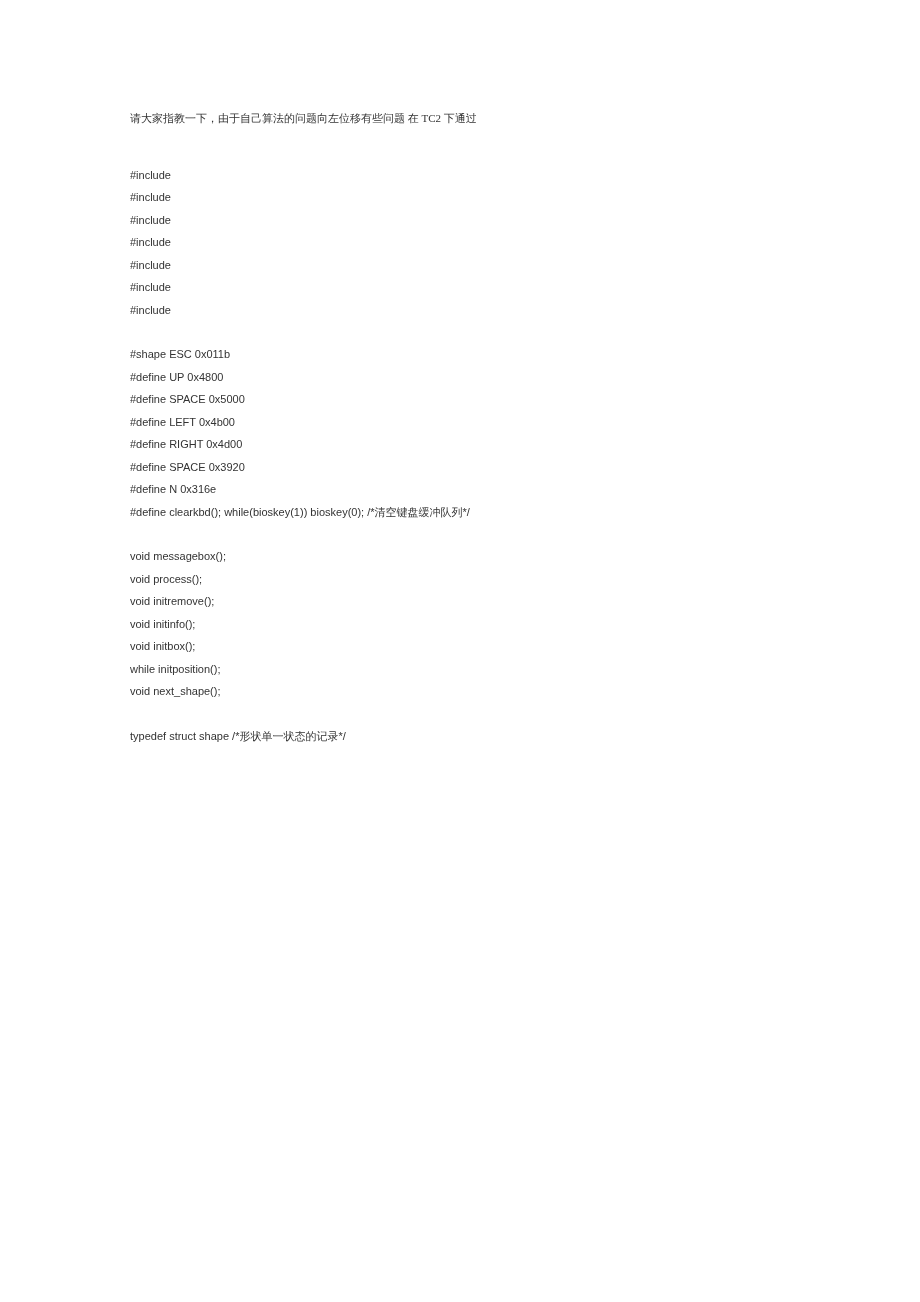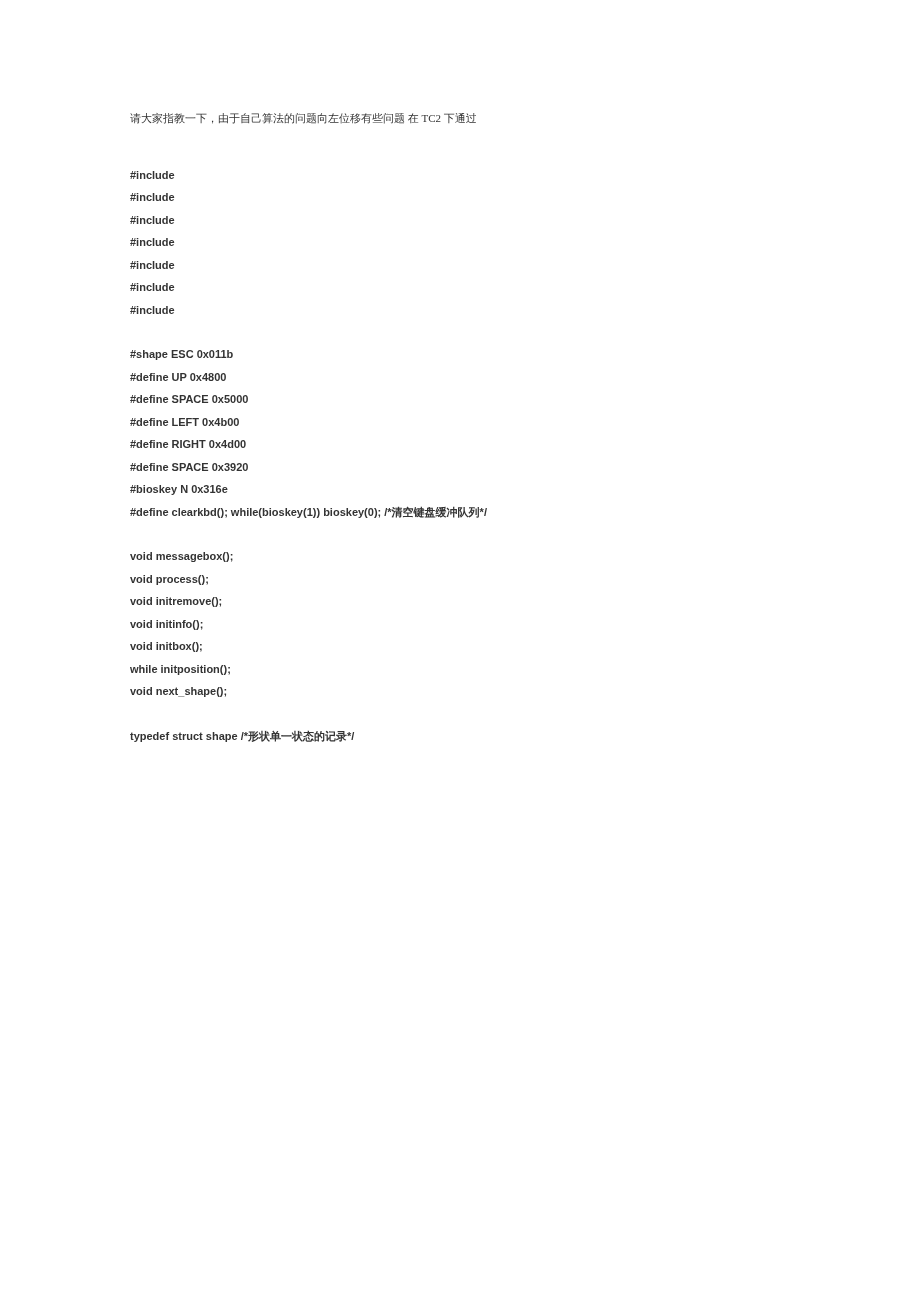--- a/index.html
+++ b/index.html
@@ -16,21 +16,20 @@
     font-family: Verdana, "Microsoft YaHei", SimSun, sans-serif;
     font-size: 11px;
     color: #333333;
     line-height: 1.5;
   }
   .intro {
     margin-bottom: 40px;
   }
   .block {
     margin-bottom: 28px;
-    font-weight: bold;
   }
   .line {
     margin: 6px 0;
     white-space: pre-wrap;
   }
   .cjk {
     font-family: SimSun, "Songti SC", serif;
   }
 </style>
 </head>
@@ -49,21 +48,21 @@
     <div class="line">#include</div>
   </div>
 
   <div class="block">
     <div class="line">#shape ESC 0x011b</div>
     <div class="line">#define UP 0x4800</div>
     <div class="line">#define SPACE 0x5000</div>
     <div class="line">#define LEFT 0x4b00</div>
     <div class="line">#define RIGHT 0x4d00</div>
     <div class="line">#define SPACE 0x3920</div>
-    <div class="line">#bioskey N 0x316e</div>
+    <div class="line">#define N 0x316e</div>
     <div class="line">#define clearkbd(); while(bioskey(1)) bioskey(0); /*清空键盘缓冲队列*/</div>
   </div>
 
   <div class="block">
     <div class="line">void messagebox();</div>
     <div class="line">void process();</div>
     <div class="line">void initremove();</div>
     <div class="line">void initinfo();</div>
     <div class="line">void initbox();</div>
     <div class="line">while initposition();</div>

